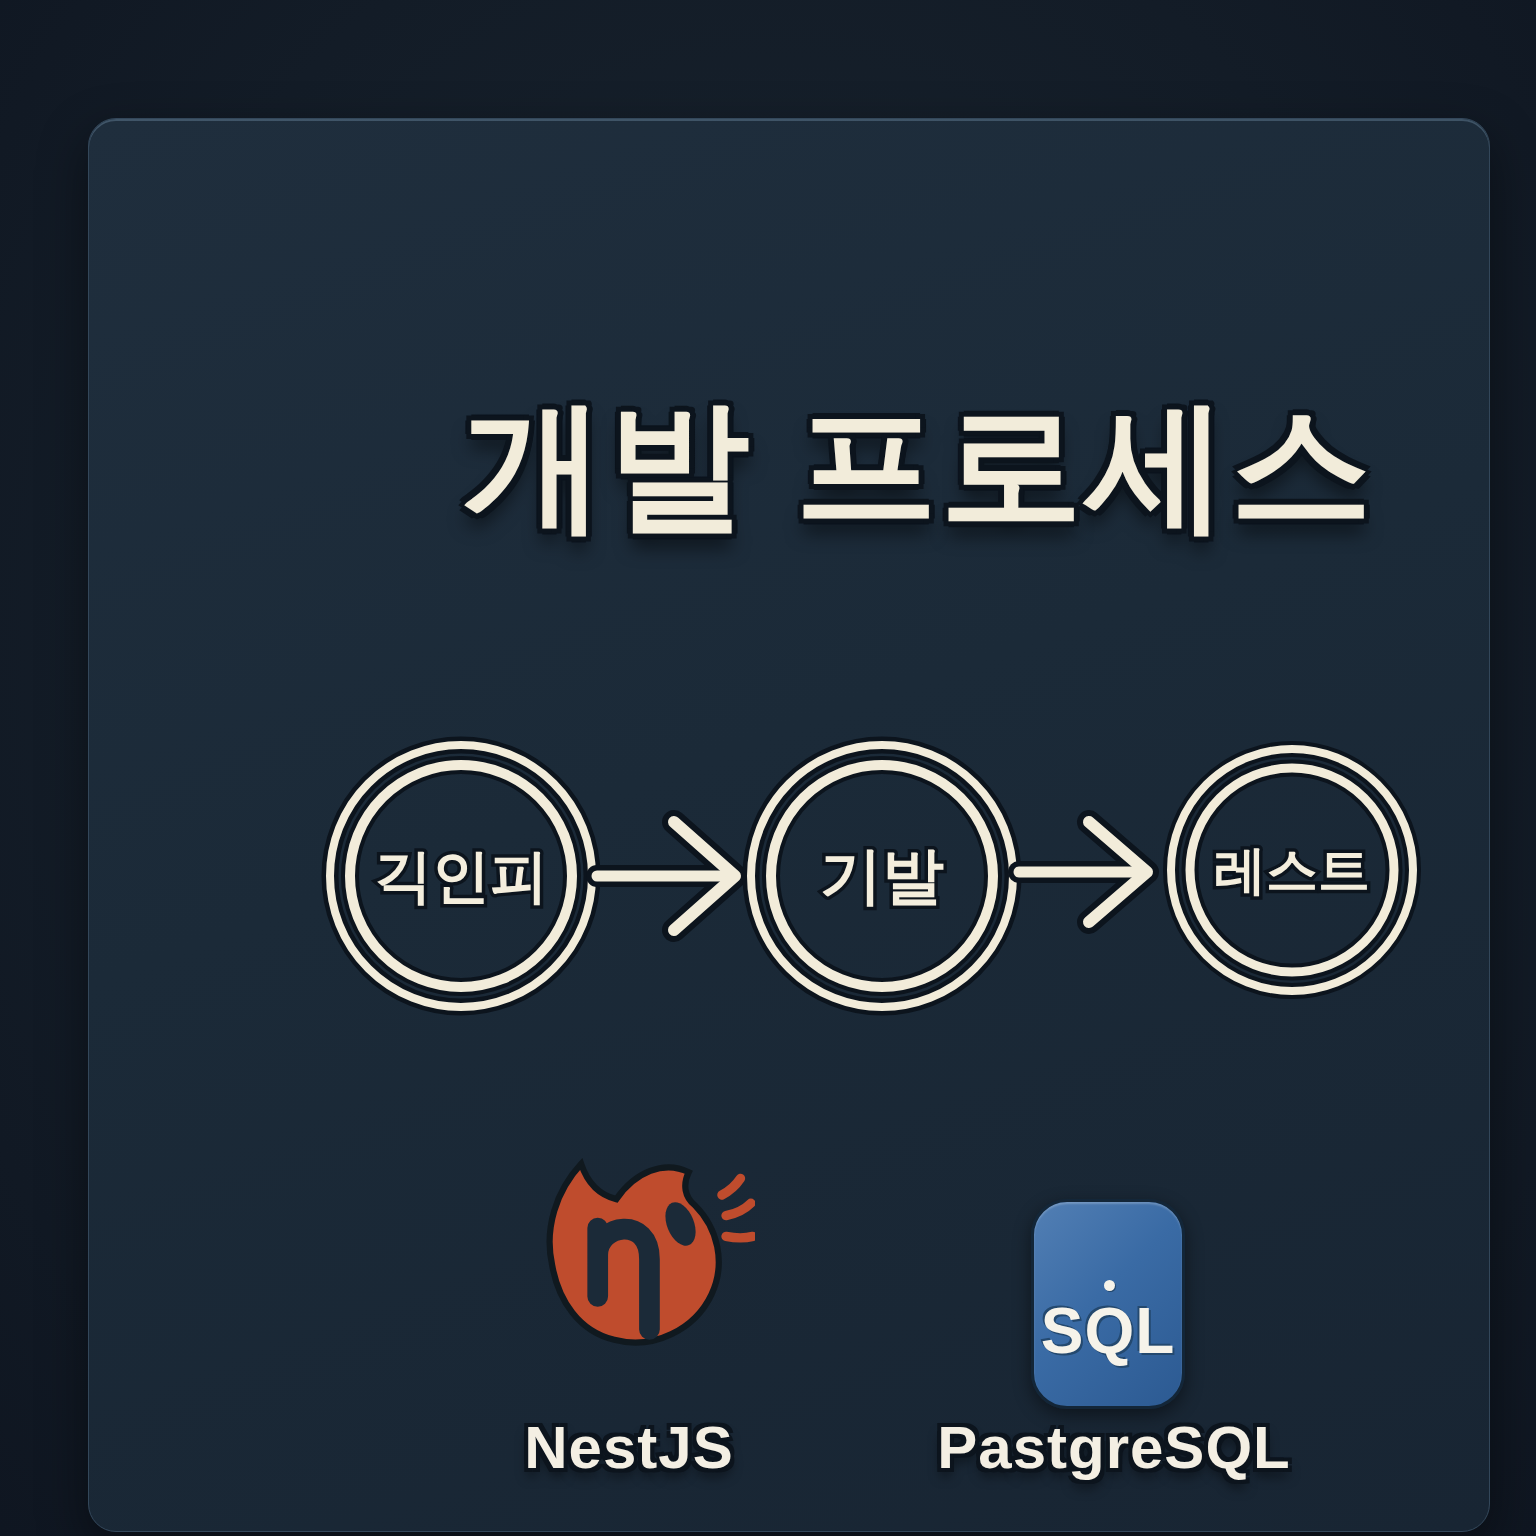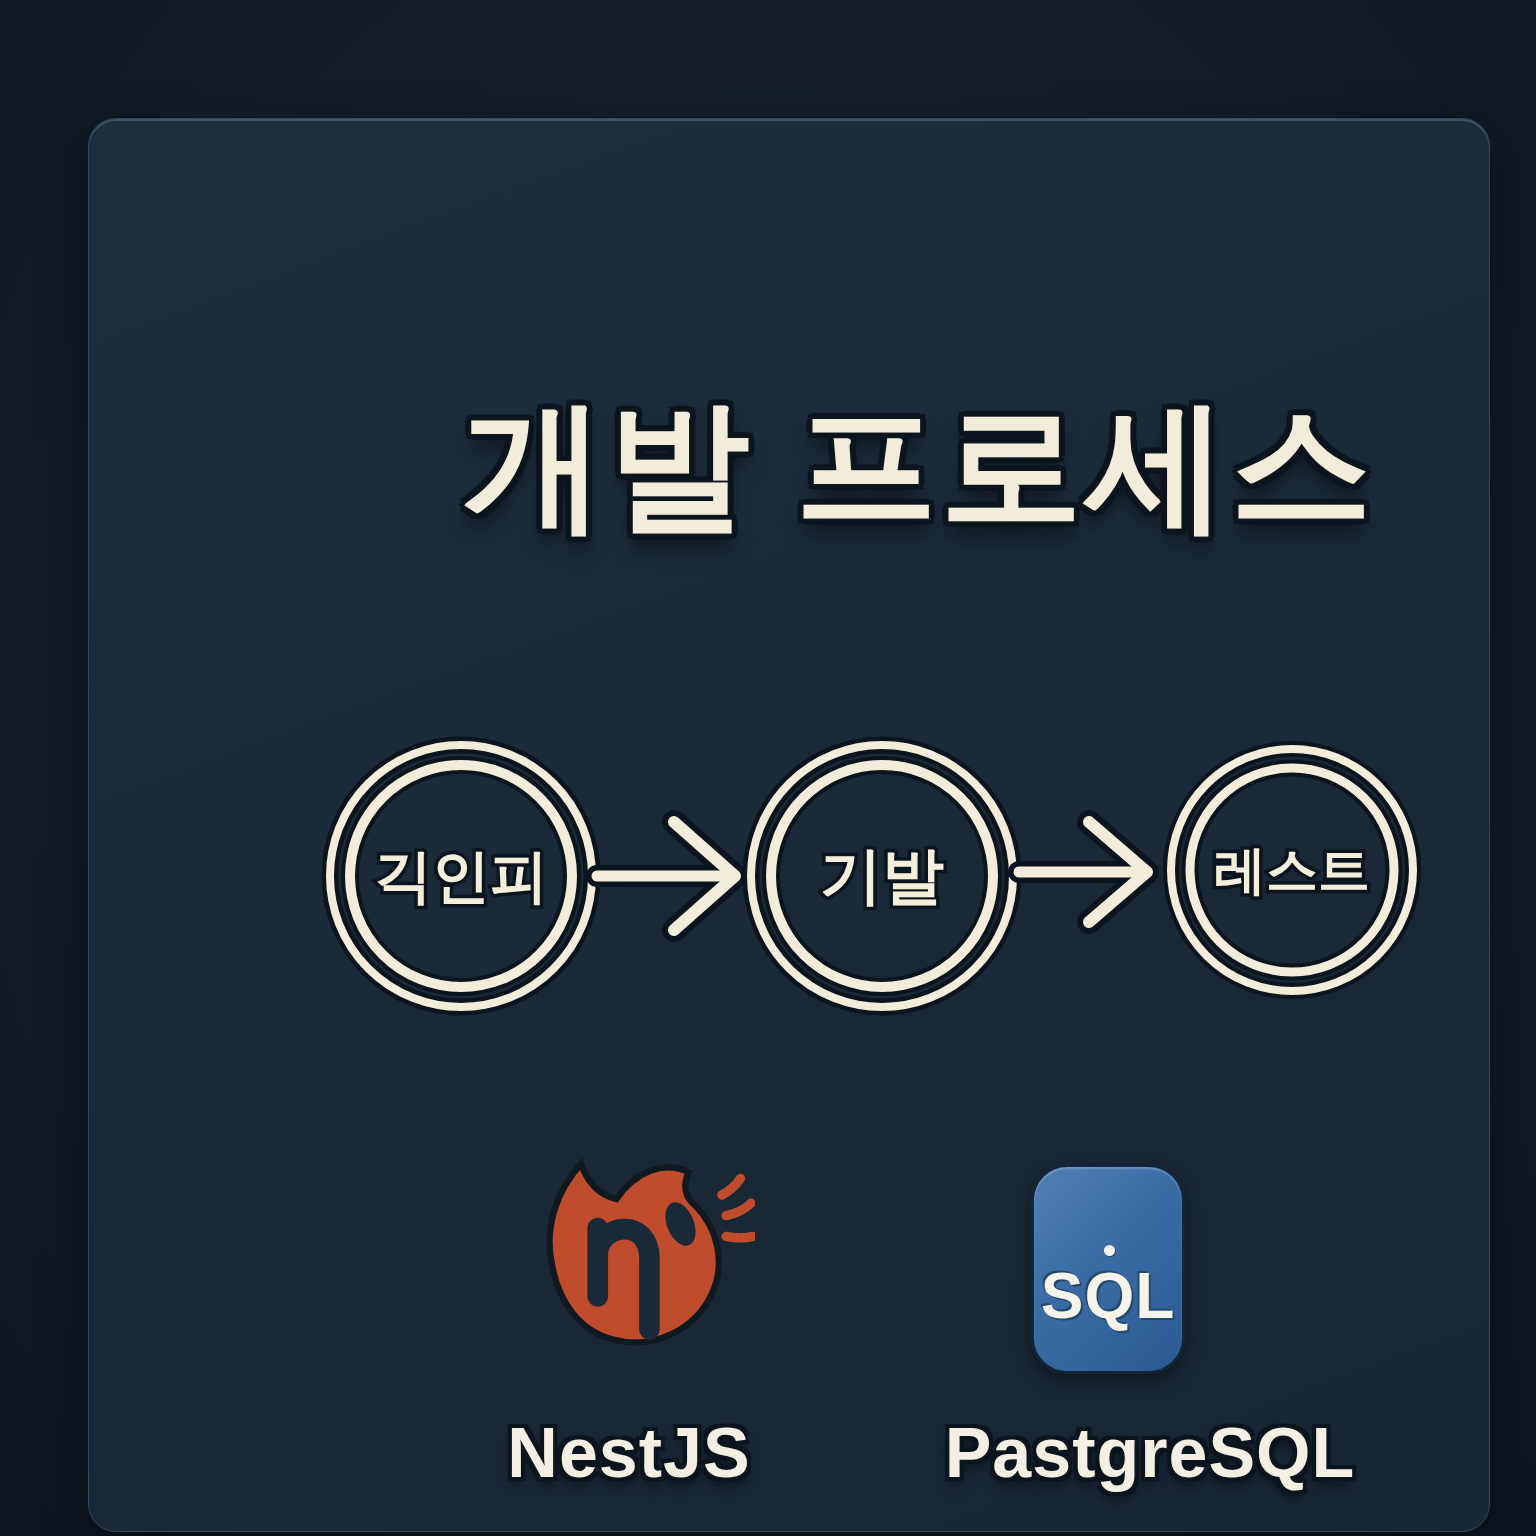--- a/index.html
+++ b/index.html
@@ -32,49 +32,49 @@
       0 14px 18px rgba(0,0,0,.55);
   }
   .flow{position:absolute;left:0;top:585px;width:1536px;height:350px;}
   .flow text{
     font-family:"Liberation Sans","DejaVu Sans",sans-serif;
     font-weight:bold;fill:#f4eedd;stroke:#0c141d;stroke-width:7px;
     paint-order:stroke;text-anchor:middle;
   }
   .logo-nest{position:absolute;left:428px;top:1022px;width:238px;height:228px;}
   .sql-badge{
-    position:absolute;left:942px;top:1045px;width:148px;height:204px;
+    position:absolute;left:942px;top:1080px;width:148px;height:204px;
     border-radius:36px;
     background:linear-gradient(135deg,#527fb4 0%,#3a6ba5 45%,#2c5a92 100%);
     border:3px solid #132638;
     box-shadow:0 6px 18px rgba(0,0,0,.45), inset 0 2px 2px rgba(255,255,255,.22);
   }
   .sql-badge .sql-text{
     position:absolute;left:0;top:92px;width:100%;
     text-align:center;
     font-size:64px;font-weight:bold;color:#f6f3ea;
     text-shadow:2px 2px 0 #24496f, -2px -2px 0 #24496f;
     letter-spacing:1px;
   }
   .sql-badge .q-dot{
     position:absolute;left:70px;top:78px;width:11px;height:11px;border-radius:50%;
     background:#f6f3ea;box-shadow:1px 1px 0 #24496f;
   }
   .tech-label{
     position:absolute;top:1294px;margin:0;
     text-align:center;
-    font-size:70px;font-weight:bold;letter-spacing:1px;
+    font-size:60px;font-weight:bold;letter-spacing:1px;
     color:#f4efe3;
     text-shadow:
       -4px -4px 0 #0c141d, 4px -4px 0 #0c141d,
       -4px 4px 0 #0c141d, 4px 4px 0 #0c141d,
       0 8px 12px rgba(0,0,0,.55);
   }
   .tech-label.nest{left:215px;width:650px;}
-  .tech-label.pg{left:716px;width:690px;}
+  .tech-label.pg{left:680px;width:690px;}
 </style>
 </head>
 <body>
 
 <div class="stage">
   <div class="card">
 
     <h1 class="title">개발 프로세스</h1>
 
     <svg class="flow" viewBox="0 0 1536 350">

